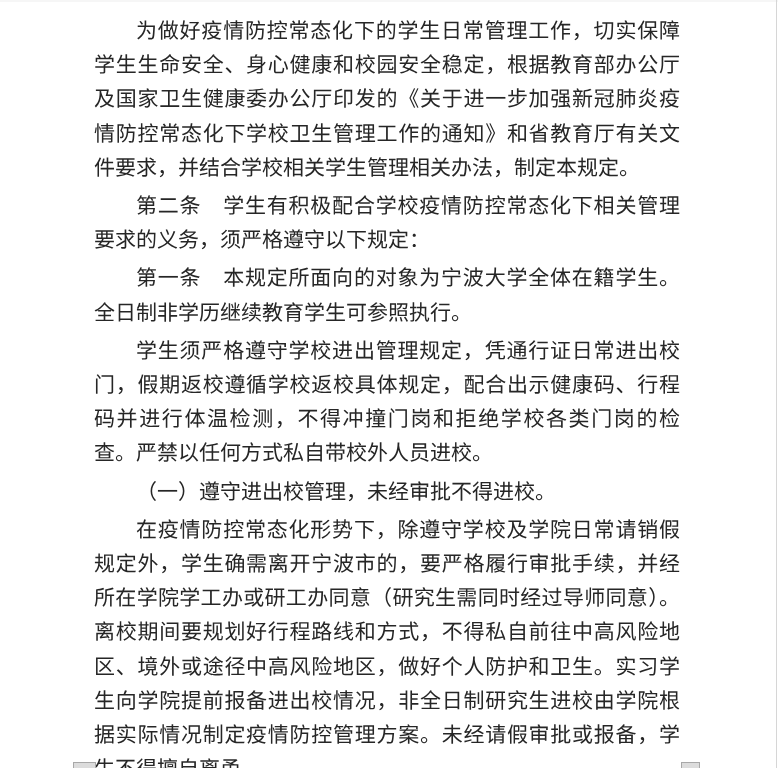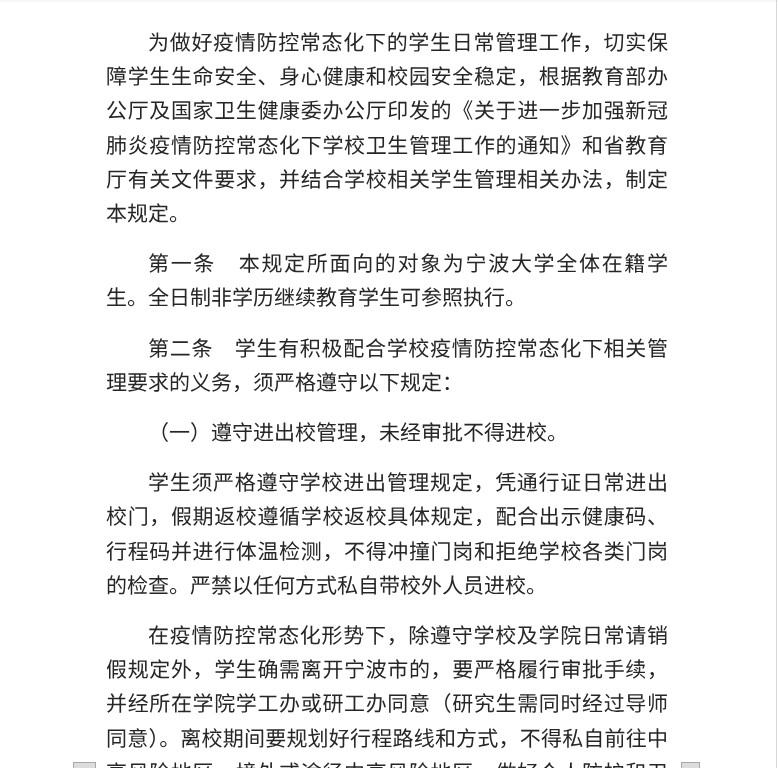--- a/index.html
+++ b/index.html
@@ -35,21 +35,21 @@
     left: 90px;
     width: 594px;
     color: #262626;
     font-size: 21px;
     line-height: 34.2px;
     text-align: justify;
     word-break: break-all;
     overflow-wrap: anywhere;
   }
   .doc-content p {
-    margin: 16px;
+    margin: 4px;
     padding: 0;
     text-indent: 2em;
   }
   
   .partial-btn {
     position: absolute;
     bottom: 0;
     height: 6px;
     background: #dcdcdc;
     border: 1px solid #a8a8a8;
@@ -60,23 +60,23 @@
   .partial-btn.left  { left: 73px;  width: 23px; }
   .partial-btn.right { left: 681px; width: 19px; }
 </style>
 </head>
 <body>
 
 <div class="top-edge"></div>
 
 <div class="doc-content">
   <p>为做好疫情防控常态化下的学生日常管理工作，切实保障学生生命安全、身心健康和校园安全稳定，根据教育部办公厅及国家卫生健康委办公厅印发的《关于进一步加强新冠肺炎疫情防控常态化下学校卫生管理工作的通知》和省教育厅有关文件要求，并结合学校相关学生管理相关办法，制定本规定。</p>
+  <p>第二条　学生有积极配合学校疫情防控常态化下相关管理要求的义务，须严格遵守以下规定：</p>
   <p>第一条　本规定所面向的对象为宁波大学全体在籍学生。全日制非学历继续教育学生可参照执行。</p>
-  <p>第二条　学生有积极配合学校疫情防控常态化下相关管理要求的义务，须严格遵守以下规定：</p>
+  <p>学生须严格遵守学校进出管理规定，凭通行证日常进出校门，假期返校遵循学校返校具体规定，配合出示健康码、行程码并进行体温检测，不得冲撞门岗和拒绝学校各类门岗的检查。严禁以任何方式私自带校外人员进校。</p>
   <p>（一）遵守进出校管理，未经审批不得进校。</p>
-  <p>学生须严格遵守学校进出管理规定，凭通行证日常进出校门，假期返校遵循学校返校具体规定，配合出示健康码、行程码并进行体温检测，不得冲撞门岗和拒绝学校各类门岗的检查。严禁以任何方式私自带校外人员进校。</p>
   <p>在疫情防控常态化形势下，除遵守学校及学院日常请销假规定外，学生确需离开宁波市的，要严格履行审批手续，并经所在学院学工办或研工办同意（研究生需同时经过导师同意）。离校期间要规划好行程路线和方式，不得私自前往中高风险地区、境外或途径中高风险地区，做好个人防护和卫生。实习学生向学院提前报备进出校情况，非全日制研究生进校由学院根据实际情况制定疫情防控管理方案。未经请假审批或报备，学生不得擅自离甬。</p>
 </div>
 
 <button class="partial-btn left" aria-label=""></button>
 <button class="partial-btn right" aria-label=""></button>
 
 <div class="right-border"></div>
 
 </body></html>

